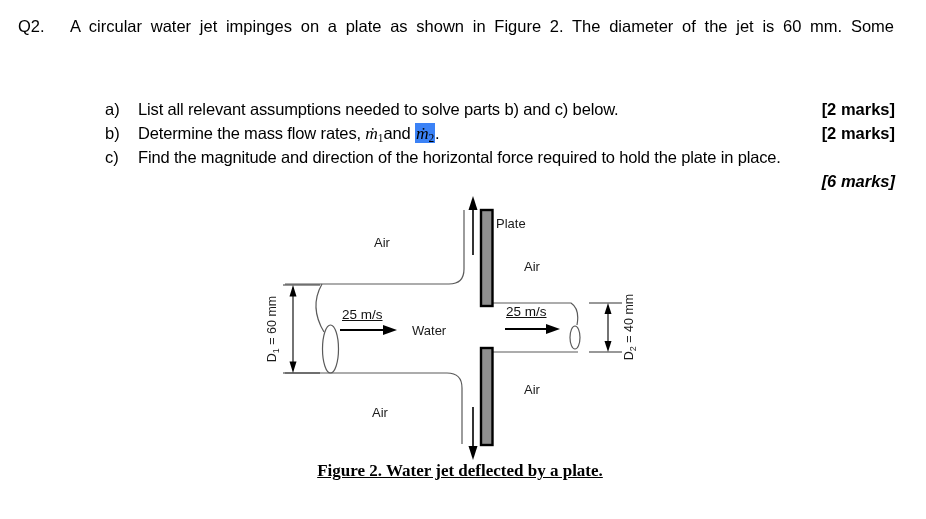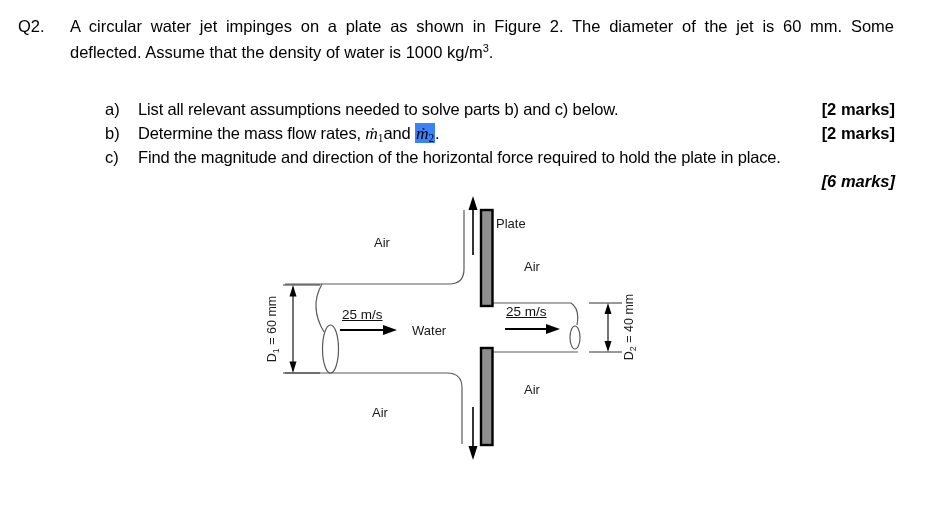--- a/index.html
+++ b/index.html
@@ -46,21 +46,20 @@
 </style>
 </head>
 <body>
 
 <div class="page">
 
   <div class="qnum">Q2.</div>
 
   <div class="para">
     <div class="pline just">A circular water jet impinges on a plate as shown in Figure 2. The diameter of the jet is 60 mm. Some</div>
-    <div class="pline"><span>deflected. Assume that the density of water is 1000 kg/m</span><sup>3</sup><span>.</span></div>
   </div>
 
   <div class="parts">
     <div class="prow">
       <span class="plabel">a)</span>
       <span class="ptext">List all relevant assumptions needed to solve parts b) and c) below.</span>
       <span class="pmarks">[2 marks]</span>
     </div>
     <div class="prow">
       <span class="plabel">b)</span>
@@ -129,14 +128,15 @@
   <span class="fig-label" style="left:524px;top:259px;">Air</span>
   <span class="fig-speed" style="left:342px;top:307px;">25 m/s</span>
   <span class="fig-label" style="left:412px;top:323px;">Water</span>
   <span class="fig-speed" style="left:506px;top:304px;">25 m/s</span>
   <span class="fig-label" style="left:524px;top:382px;">Air</span>
   <span class="fig-label" style="left:372px;top:405px;">Air</span>
 
   <span class="dim-label" style="left:224px;top:320px;"><span>D</span><sub>1</sub><span> = 60 mm</span></span>
   <span class="dim-label" style="left:581px;top:318px;"><span>D</span><sub>2</sub><span> = 40 mm</span></span>
 
+  <div class="caption">Figure 2. Water jet deflected by a plate.</div>
 
 </div>
 
 </body></html>

